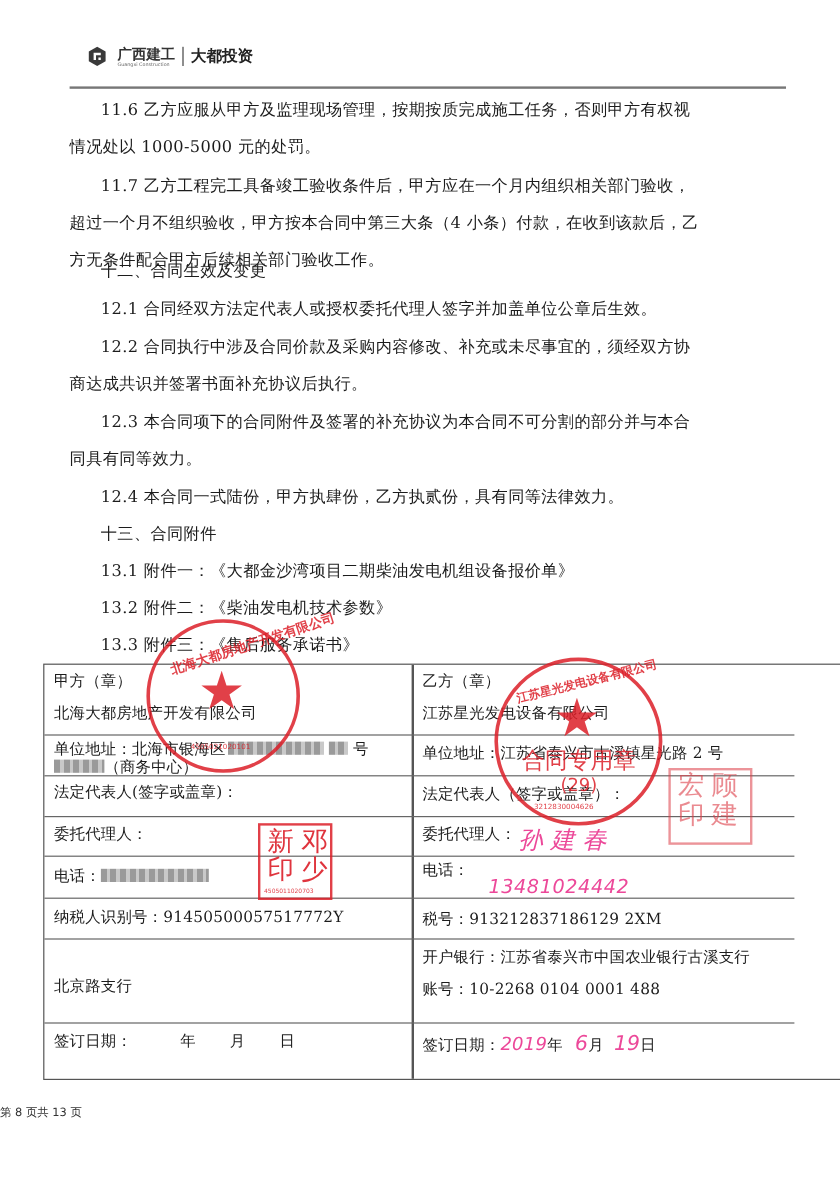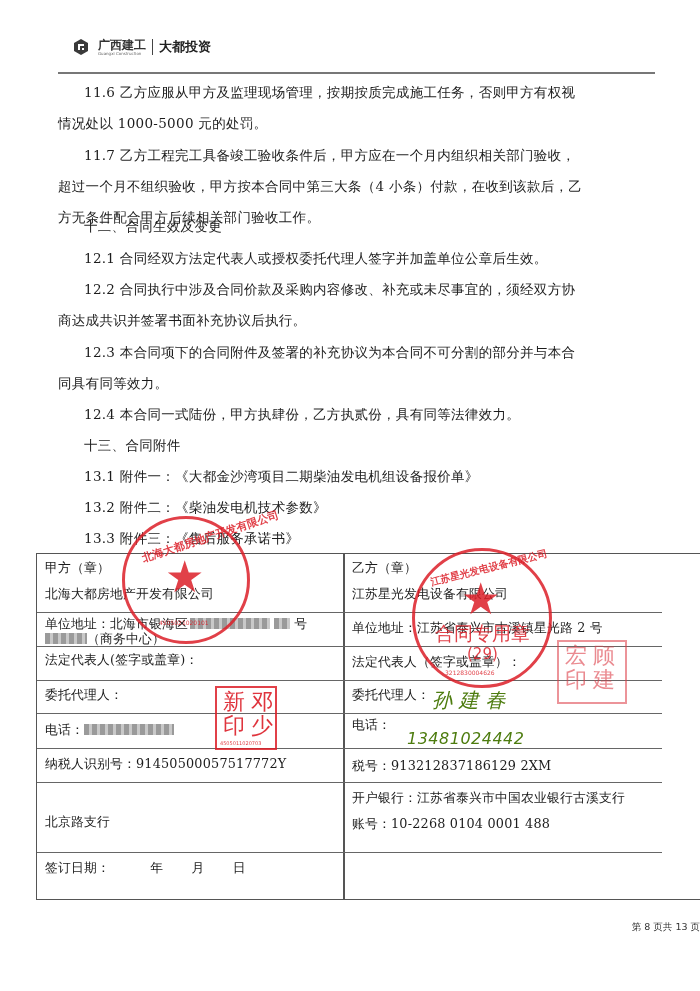--- a/index.html
+++ b/index.html
@@ -18,30 +18,30 @@
 
   .para { position: absolute; font-size: 13.5px; line-height: 31px; letter-spacing: 0.3px; white-space: nowrap; }
   .indent { left: 84px; }
   .flush { left: 58px; text-align: right; }
 
   .sign-table { position: absolute; left: 36px; top: 553px; width: 684px; height: 347px; border: 1.5px solid #555; box-sizing: border-box; }
   .col-divider { position: absolute; left: 306px; top: 0; bottom: 0; width: 1.5px; background: #555; }
   .hline { position: absolute; height: 1.3px; background: #666; }
   .cell-text { position: absolute; font-size: 12.8px; white-space: nowrap; letter-spacing: 0.2px; }
   .redact { display: inline-block; height: 11px; background: repeating-linear-gradient(90deg, #9a9a9a 0 5px, #c9c9c9 5px 8px); filter: blur(0.6px); vertical-align: -1px; }
-  .hand { font-family: "DejaVu Sans", sans-serif; font-style: italic; color: #4d7c0f; }
+  .hand { font-family: "DejaVu Sans", sans-serif; font-style: italic; color: #ec4899; }
 
   .stamp-round { position: absolute; border-radius: 50%; border: 3px solid rgba(220,30,40,0.85); box-sizing: border-box; }
   .stamp-star { position: absolute; color: rgba(220,30,40,0.85); font-size: 44px; line-height: 44px; font-family: "DejaVu Sans", sans-serif; }
   .stamp-text { position: absolute; color: rgba(220,30,40,0.85); font-family: "DejaVu Sans", sans-serif; font-weight: bold; white-space: nowrap; }
   .stamp-square { position: absolute; border: 2.5px solid rgba(220,30,40,0.85); box-sizing: border-box; color: rgba(220,30,40,0.9); font-family: "DejaVu Sans", sans-serif; }
   .stamp-square.light { border-color: rgba(220,60,70,0.55); color: rgba(220,60,70,0.6); }
   .sq-grid { position: absolute; left: 6px; top: 2px; display: grid; grid-template-columns: 1fr 1fr; gap: 0 6px; font-size: 22px; line-height: 24px; }
 
-  .footer { position: absolute; left: 0; width: 700px; top: 921px; text-align: right; font-family: "DejaVu Sans", sans-serif; font-size: 9.5px; color: #333; }
+  .footer { position: absolute; left: 0; width: 700px; top: 921px; text-align: left; font-family: "DejaVu Sans", sans-serif; font-size: 9.5px; color: #333; }
 </style>
 </head>
 <body>
 
 <div class="header">
   <div class="logo-mark">
     <svg width="18" height="18" viewBox="0 0 18 18">
       <path d="M9 1 L16 5 L16 13 L9 17 L2 13 L2 5 Z" fill="#3a3a3a"></path>
       <path d="M6 6 L12 6 L12 8 L8 8 L8 12 L6 12 Z" fill="#fff"></path>
       <path d="M10 10 L12 10 L12 12 L10 12 Z" fill="#fff"></path>
@@ -115,20 +115,25 @@
   <div class="cell-text" style="left:315px;top:100px">法定代表人（签字或盖章）：</div>
   <div class="cell-text" style="left:315px;top:133px">
     <span>委托代理人：</span>
   </div>
   <div class="cell-text hand" style="left:395px;top:133px;font-size:20px">孙 建 春</div>
   <div class="cell-text" style="left:315px;top:163px">电话：</div>
   <div class="cell-text hand" style="left:370px;top:175px;font-size:16px;letter-spacing:0.5px">13481024442</div>
   <div class="cell-text" style="left:315px;top:204px">税号：913212837186129 2XM</div>
   <div class="cell-text" style="left:315px;top:236px">开户银行：江苏省泰兴市中国农业银行古溪支行</div>
   <div class="cell-text" style="left:315px;top:262px">账号：10-2268 0104 0001 488</div>
+  <div class="cell-text" style="left:315px;top:306px">
+    <span>签订日期：</span><span class="hand" style="font-size:15px">2019</span><span>年</span>
+    <span class="hand" style="font-size:17px;margin-left:6px">6</span><span>月</span>
+    <span class="hand" style="font-size:17px;margin-left:4px">19</span><span>日</span>
+  </div>
 </div>
 
 <div class="stamp-round" style="left:122px;top:516px;width:128px;height:128px">
   <div class="stamp-star" style="left:40px;top:36px">★</div>
   <div class="stamp-text" style="left:14px;top:10px;font-size:11px;transform:rotate(-18deg)">北海大都房地产开发有限公司</div>
   <div class="stamp-text" style="left:34px;top:100px;font-size:6px;font-weight:normal">4505021020101</div>
 </div>
 
 <div class="stamp-square" style="left:215px;top:686px;width:62px;height:64px">
   <div class="sq-grid">

